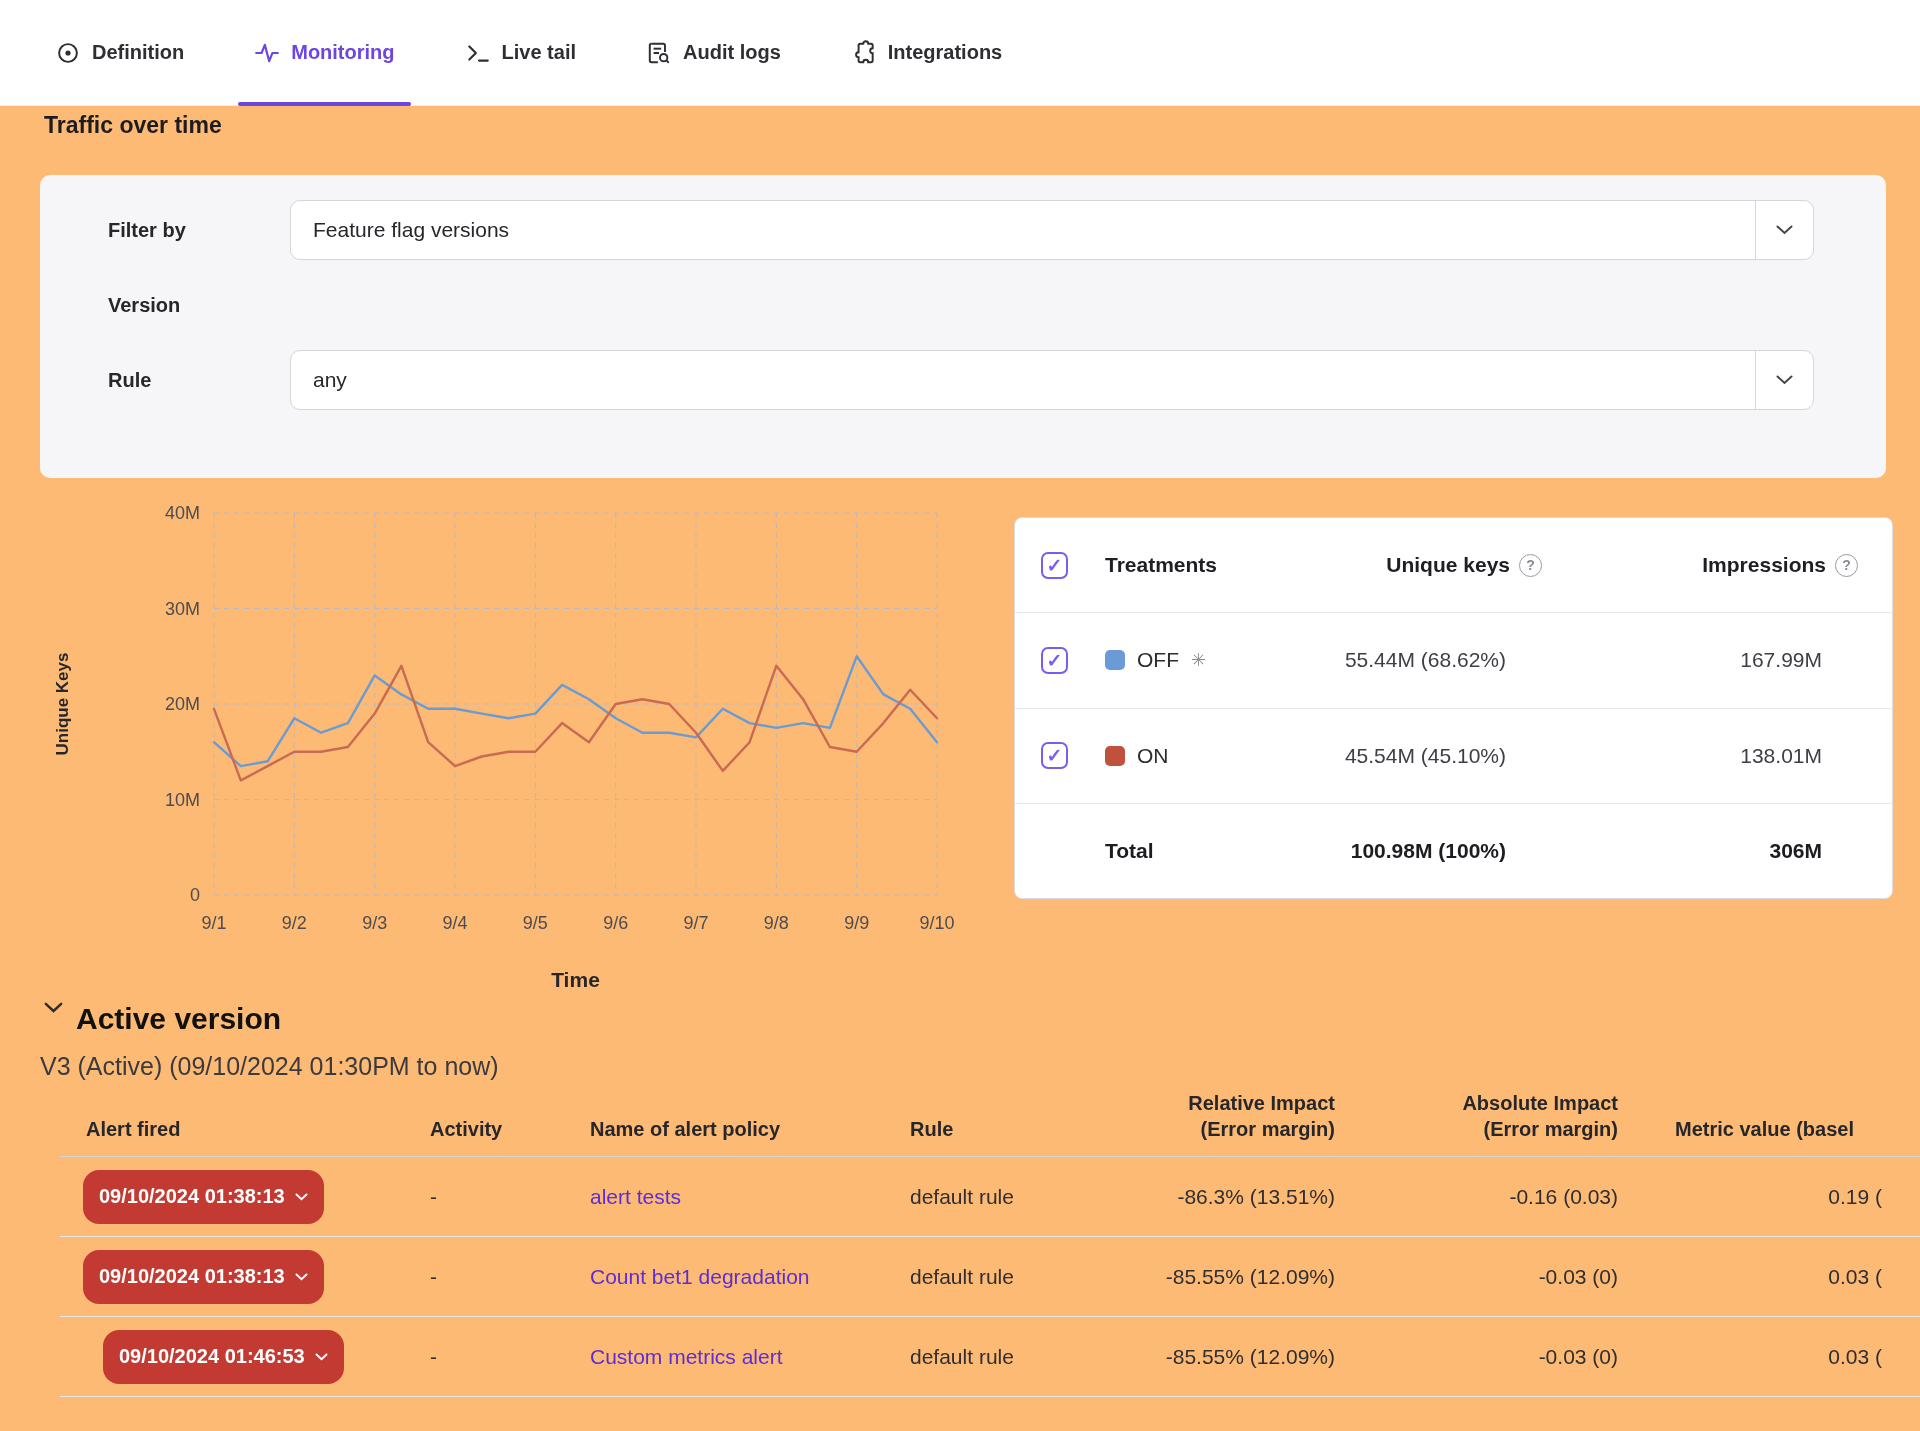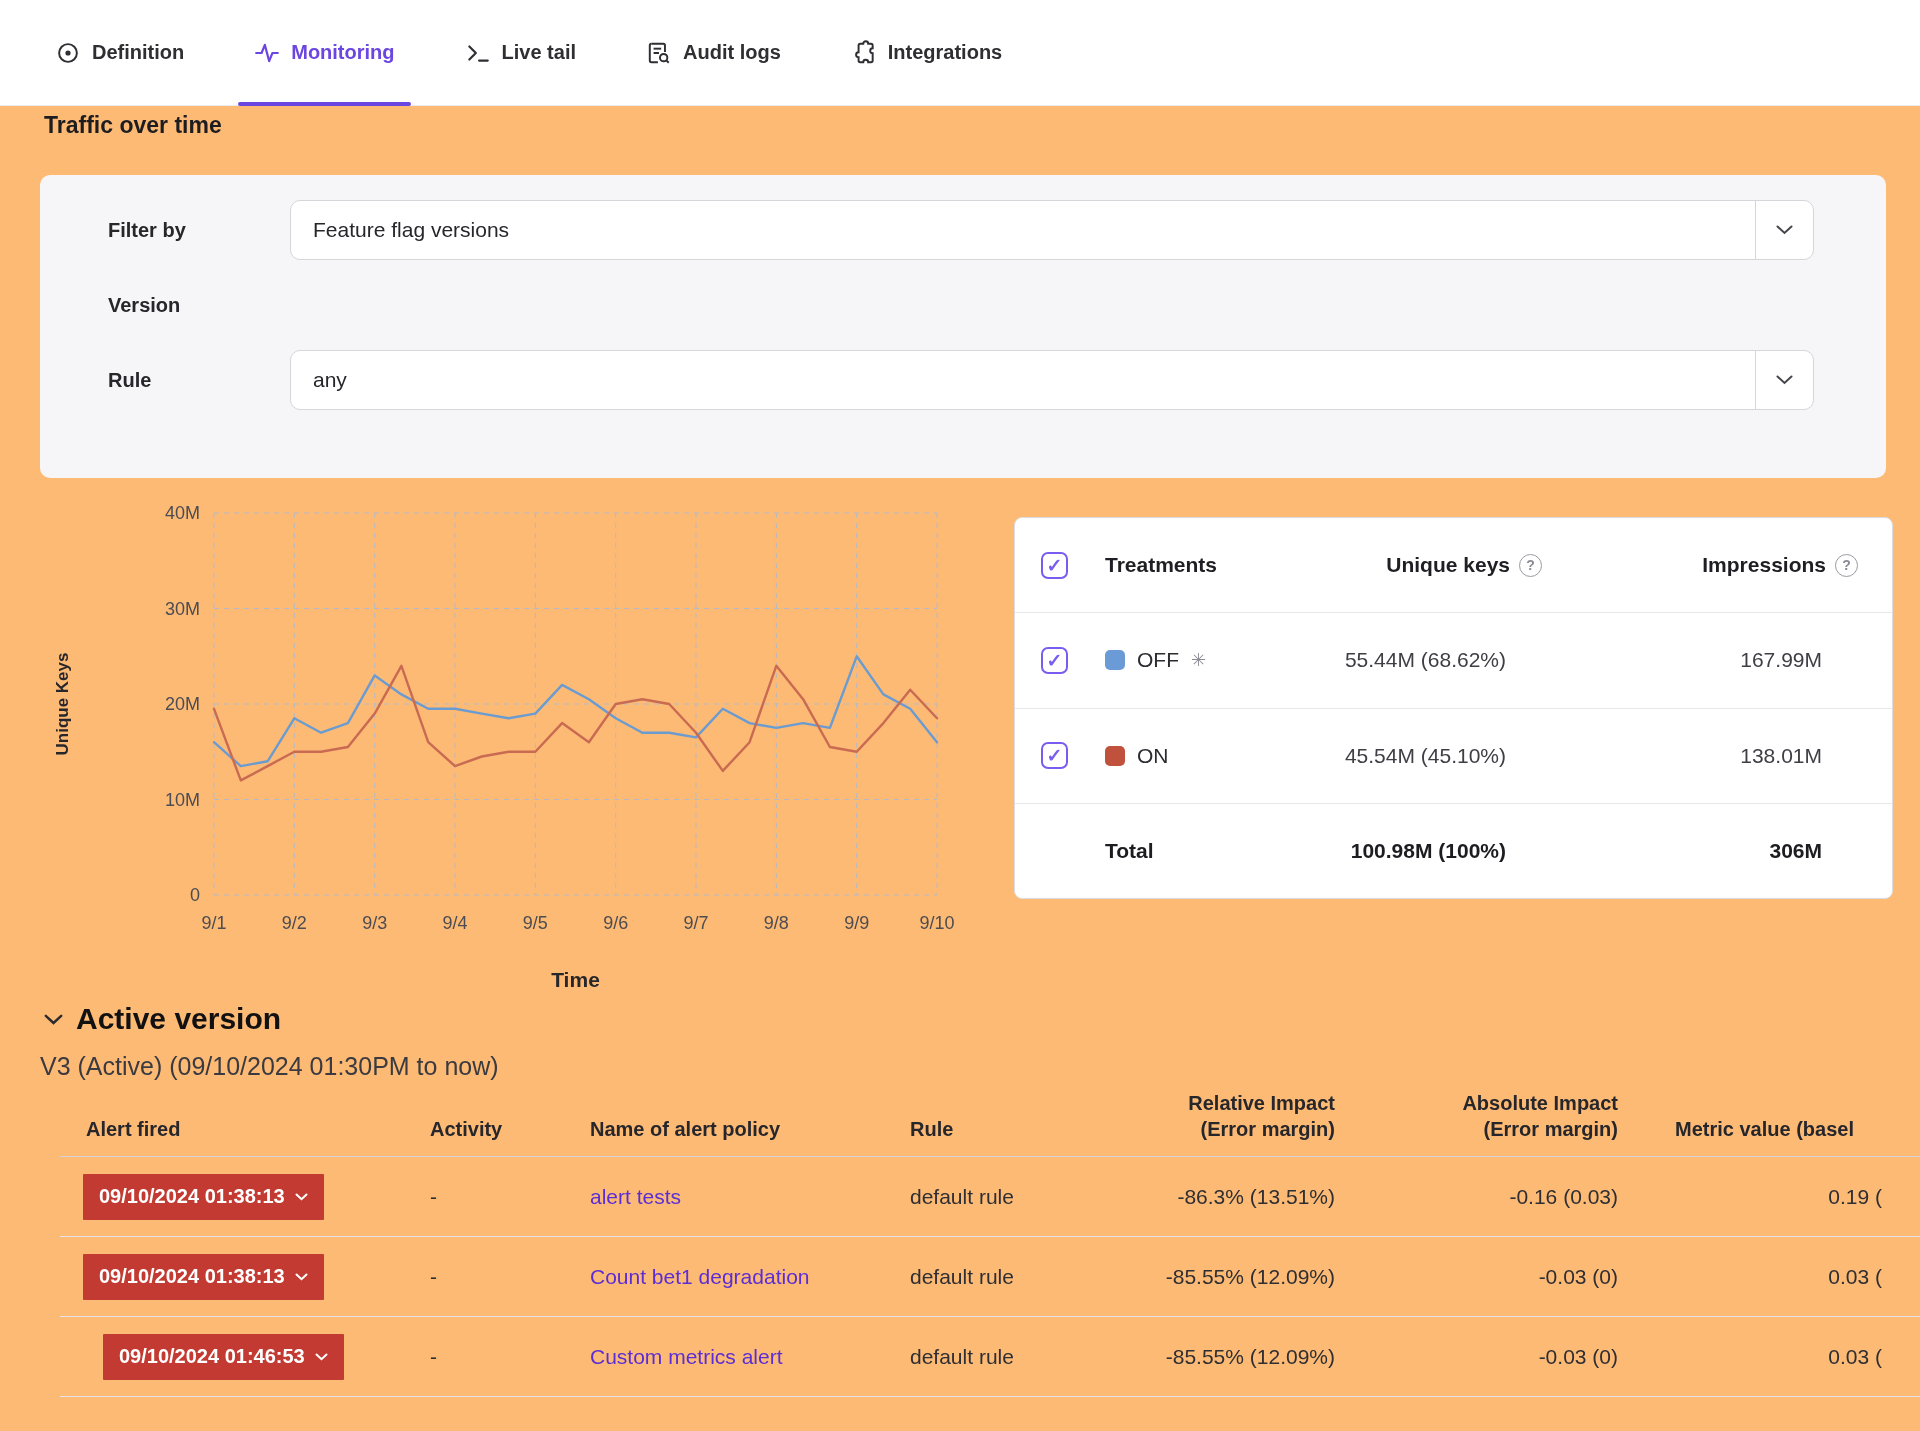--- a/index.html
+++ b/index.html
@@ -52,42 +52,42 @@
   .cbx{width:27px;height:27px;border:2px solid #7a5cf0;border-radius:7px;display:flex;
        align-items:center;justify-content:center;cursor:pointer;background:#fff}
   .cbx .ck{color:#7a5cf0;font-size:19px;font-weight:700;line-height:1}
   .swatch{width:20px;height:20px;border-radius:5px;flex:0 0 auto}
   .frozen{color:#8a8a92;font-size:18px}
   .help{width:23px;height:23px;border:1.6px solid #9a9aa2;border-radius:50%;color:#8a8a92;
         font-size:14px;font-weight:700;display:flex;align-items:center;justify-content:center;
         cursor:pointer;flex:0 0 auto}
 
   
-  .av-head{position:absolute;left:44px;top:1002px;display:flex;align-items:center;gap:13px;cursor:pointer}
+  .av-head{position:absolute;left:44px;top:1002px;display:flex;gap:13px;cursor:pointer}
   .av-head .title{font-size:30px;font-weight:700;color:#111}
   .av-sub{position:absolute;left:40px;top:1052px;font-size:25px;color:#3a3a40}
 
   
   .alerts{position:absolute;left:60px;top:1090px;width:1860px}
   .agrid{display:grid;grid-template-columns:370px 160px 320px 200px 235px 275px 300px}
   .ahead{align-items:end;padding-bottom:14px;border-bottom:1px solid #d5d5d8}
   .ahead .h{font-size:20px;font-weight:700;color:#26262b;line-height:26px}
   .h.c1{padding-left:26px}
   .h.c5{text-align:right;padding-right:10px}
   .h.c6{text-align:right;padding-right:2px}
   .h.c7{padding-left:55px;white-space:nowrap}
   .arow{height:80px;align-items:center;border-bottom:1px solid #e5e5e7}
   .arow .cell{font-size:21px;color:#2e2e33;white-space:nowrap}
   .cell.c1{padding-left:23px}
   .cell.c5{text-align:right;padding-right:10px}
   .cell.c6{text-align:right;padding-right:2px}
   .cell.c7{text-align:right;padding-right:38px}
   .alink{color:#5b2dd6;cursor:pointer;text-decoration:none}
-  .badge{display:inline-flex;align-items:center;gap:10px;height:46px;padding:0 16px;
-         border-radius:1px;color:#fff;font-size:20px;font-weight:700;cursor:pointer;white-space:nowrap}
+  .badge{display:inline-flex;align-items:center;gap:10px;height:54px;padding:0 16px;
+         border-radius:16px;color:#fff;font-size:20px;font-weight:700;cursor:pointer;white-space:nowrap}
 </style>
 </head>
 <body>
 
 <div class="page">
 
   <header class="tabbar">
     <div class="tab">
       <svg width="26" height="26" viewBox="0 0 24 24" fill="none" stroke="currentColor" stroke-width="1.8">
         <circle cx="12" cy="12" r="8.2"></circle>

